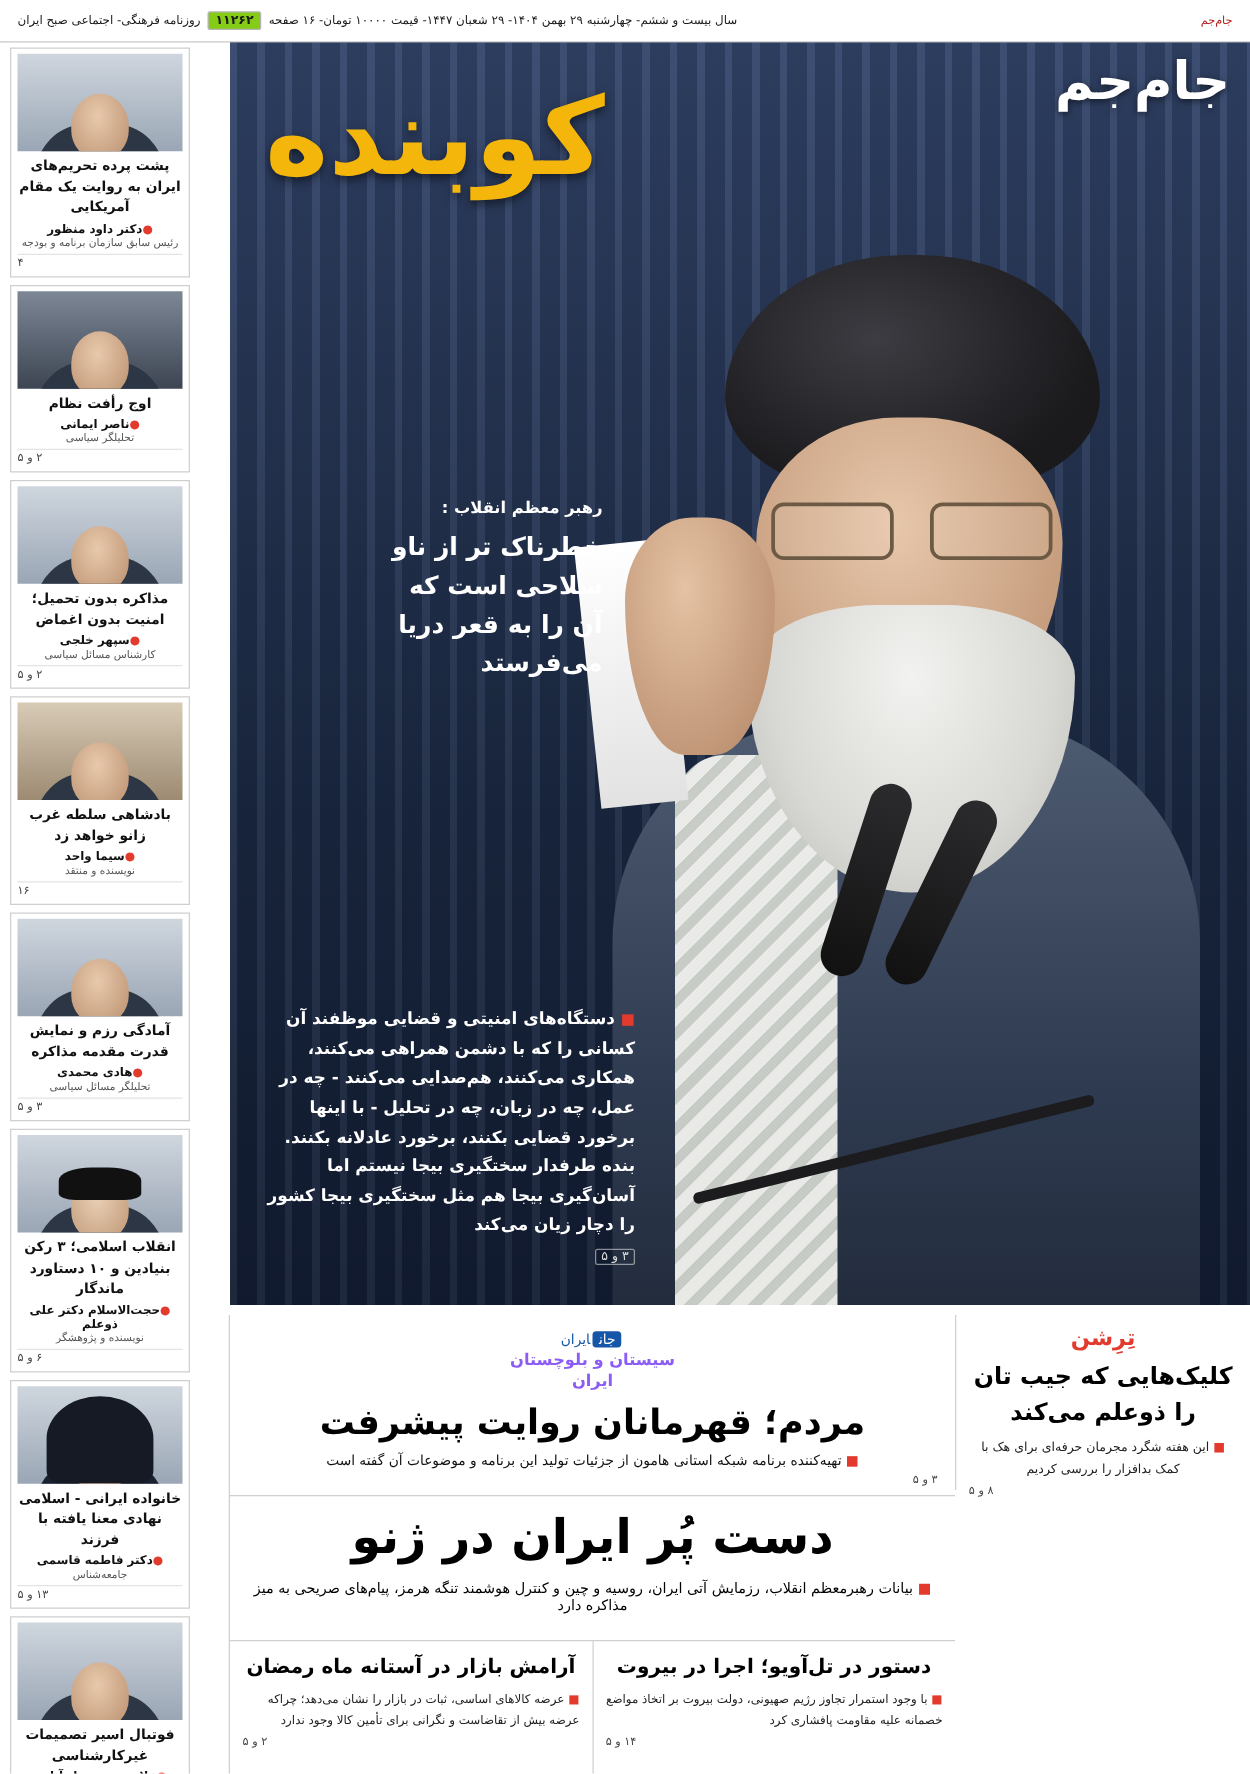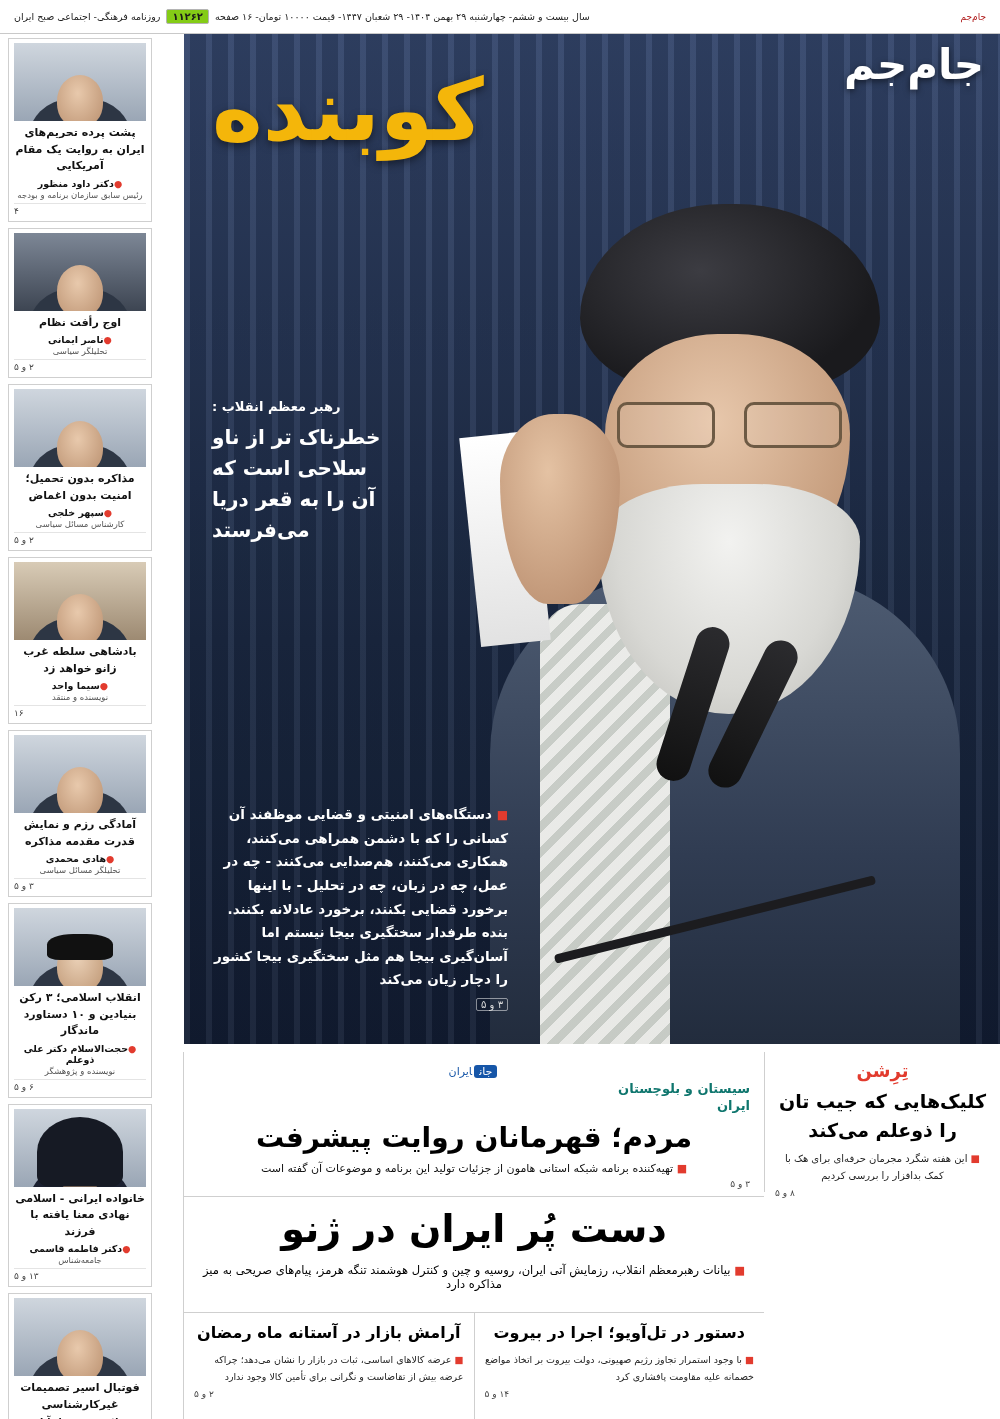--- a/index.html
+++ b/index.html
@@ -115,21 +115,21 @@
     position: absolute; top: 34px; left: 28px; text-align: left; direction: rtl;
     width: 400px;
   }
   .hero-head .big {
     color: #f4b60a; font-weight: bold; font-size: 86px; line-height: .98;
     text-shadow: 0 3px 8px rgba(0,0,0,.5);
     display: block; text-align: left;
   }
   .hero-kicker {
     position: absolute; top: 365px; left: 28px; width: 270px;
-    color: #ffffff; text-align: left; direction: rtl;
+    color: #ffffff; text-align: right; direction: rtl;
   }
   .hero-kicker .lead { font-size: 13px; font-weight: bold; margin-bottom: 8px; }
   .hero-kicker .line {
     font-size: 20px; font-weight: bold; line-height: 1.55; color: #fff;
   }
 
   
   .hero-quote {
     position: absolute; bottom: 32px; left: 24px; width: 300px;
     color: #fff; direction: rtl; text-align: right;
@@ -194,21 +194,21 @@
   .promo-title { font-size: 19px; font-weight: bold; line-height: 1.5; margin-top: 6px; }
   .promo-sub { font-size: 10px; line-height: 1.7; margin-top: 6px; color: #222; }
   .promo-page { font-size: 9px; color: #444; text-align: left; margin-top: 4px; }
 
   .box-iranjan {
     position: absolute; top: 1052px; right: 236px; width: 580px; height: 140px;
     padding: 8px 14px; text-align: center;
   }
   .ij-badge { display: inline-block; color: #1656a8; font-weight: normal; font-size: 11px; }
   .ij-badge .pill { background: #1656a8; color:#fff; border-radius: 3px; padding: 0 5px; margin: 0 2px;}
-  .ij-province { color: #0f766e; font-size: 13px; font-weight: bold; margin-top: 2px; text-align: right; }
+  .ij-province { color: #8b5cf6; font-size: 13px; font-weight: bold; margin-top: 2px; }
   .ij-head { font-size: 28px; font-weight: bold; margin-top: 8px; }
   .ij-desc { font-size: 11px; margin-top: 8px; color: #111; }
   .ij-desc .dot { color: #e23b2e; }
   .ij-page { font-size: 9px; color: #444; text-align: right; margin-top: 4px; }
 
   .box-geneva {
     position: absolute; top: 1196px; right: 236px; width: 580px; height: 112px;
     padding: 10px 14px; text-align: center; border-top: 1px solid #cfcfcf;
   }
   .gv-head { font-size: 38px; font-weight: bold; letter-spacing: -1px; }

